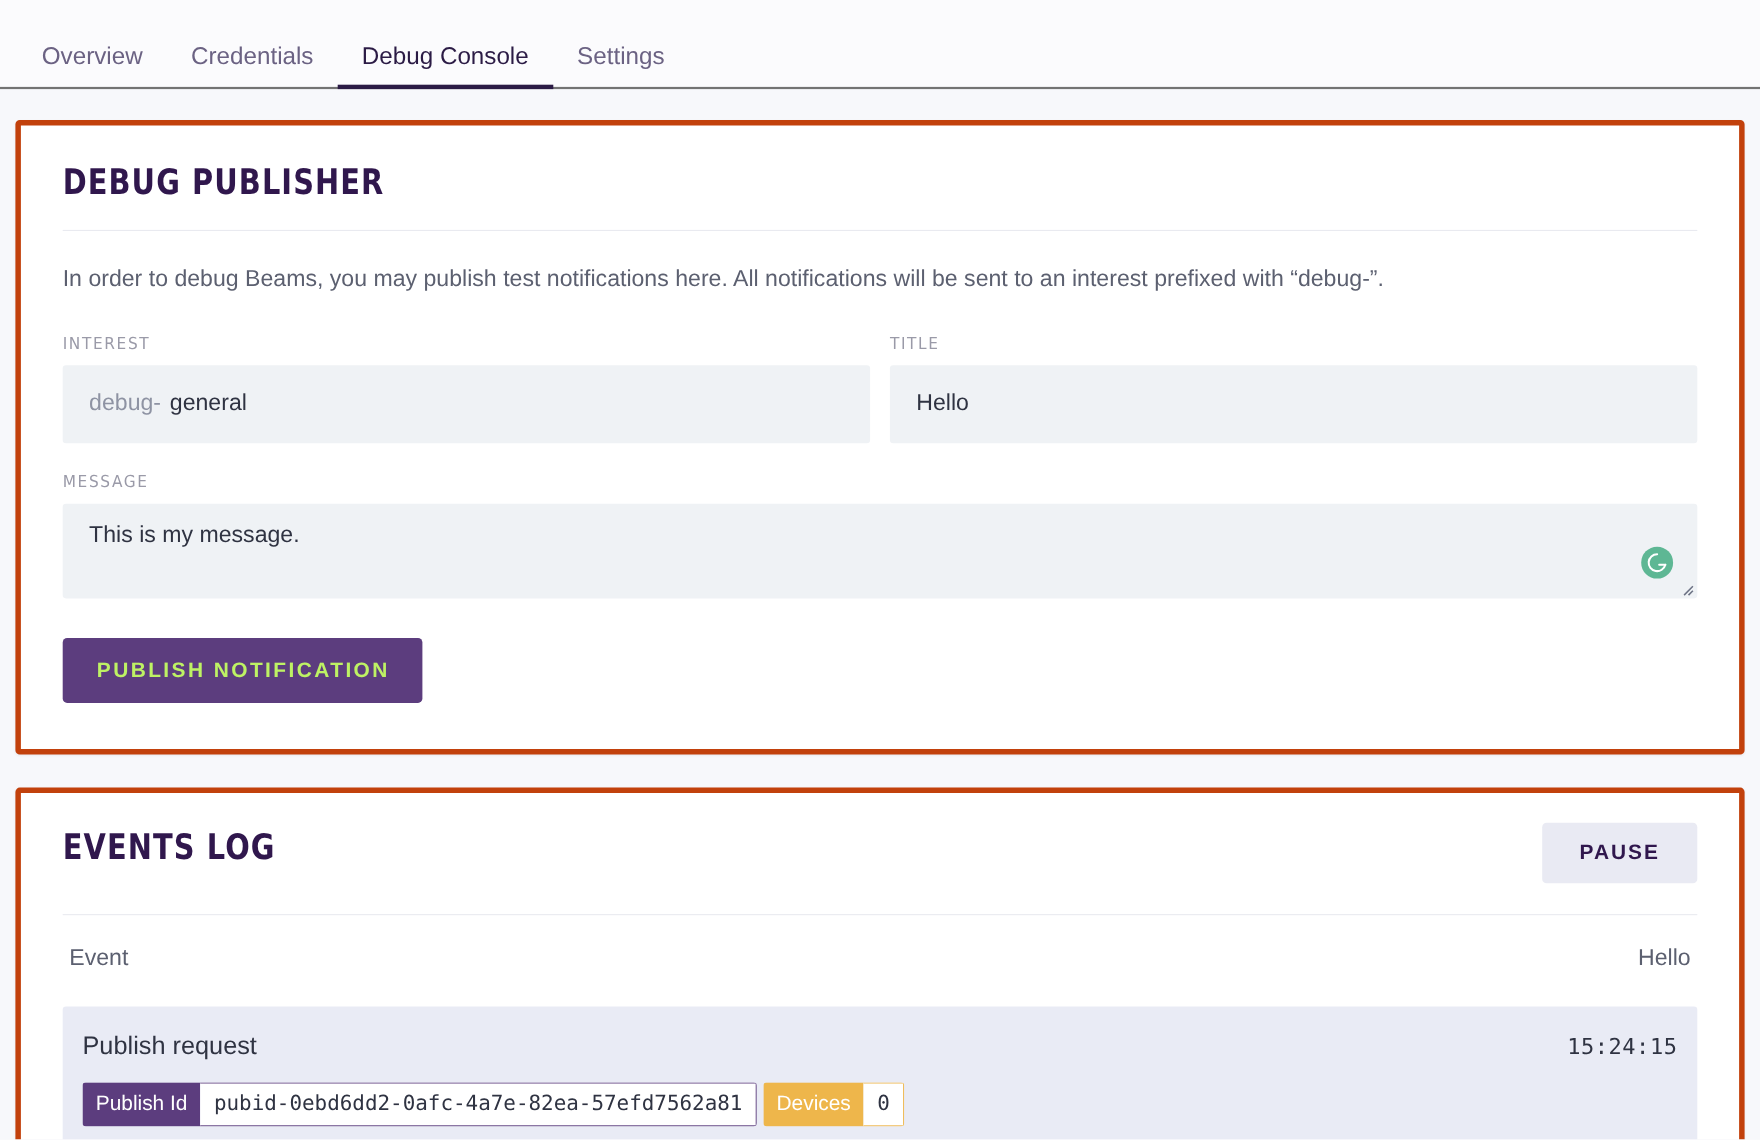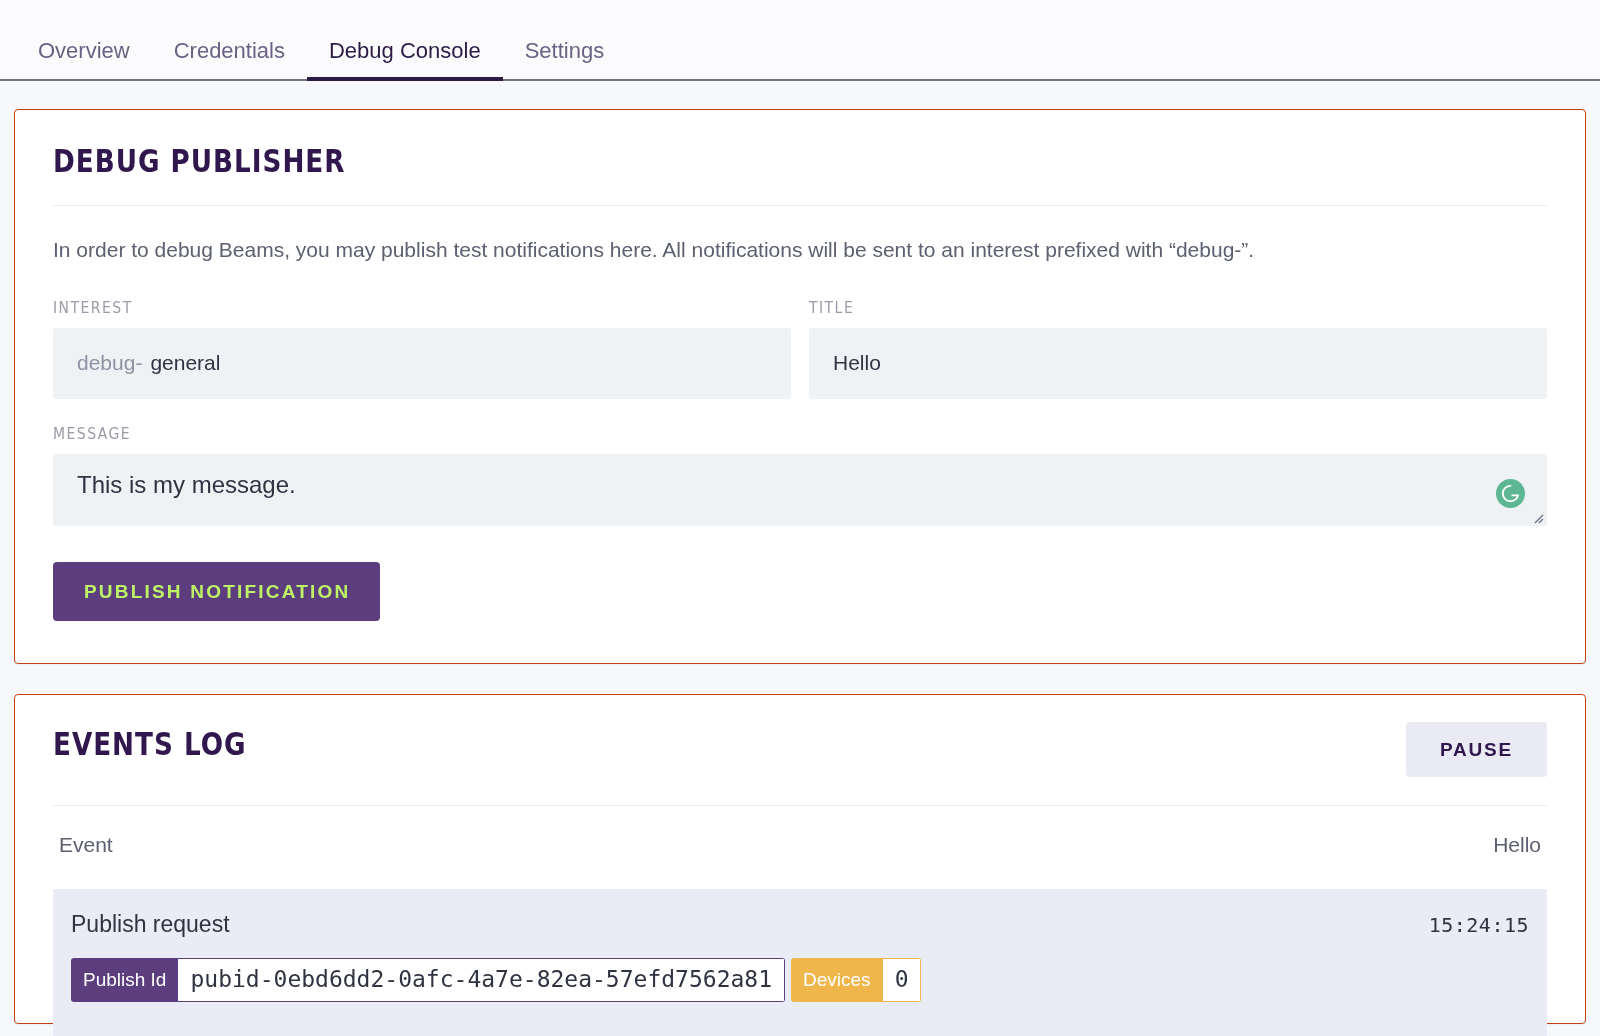--- a/index.html
+++ b/index.html
@@ -46,21 +46,21 @@
     position: absolute;
     left: 0; right: 0;
     bottom: -2px;
     height: 4px;
     background: #2b1b45;
   }
 
   
   .card {
     background: #ffffff;
-    border: 1px solid #c2410c;
+    border: 5px solid #c2410c;
     border-radius: 4px;
     box-shadow: 0 1px 2px rgba(30,30,60,0.05);
     margin: 0 14px;
   }
   .card-pub { margin-top: 28px; padding: 34px 38px 42px 38px; }
   .card-log { margin-top: 30px; padding: 32px 38px 0 38px; height: 330px; }
 
   .section-title {
     font-family: "DejaVu Sans", sans-serif;
     font-weight: bold;
@@ -117,23 +117,23 @@
     cursor: text;
   }
   .prefix { color: #8e93a3; margin-right: 8px; }
   .input-val { color: #2f3342; }
 
   .msg-wrap { margin-top: 26px; position: relative; }
   .textarea-box {
     background: #eff2f5;
     border: none;
     border-radius: 3px;
-    height: 72px;
+    height: 86px;
     padding: 17px 24px;
-    font-size: 24px;
+    font-size: 21px;
     color: #2f3342;
     position: relative;
     cursor: text;
   }
   .grammarly {
     position: absolute;
     right: 22px;
     bottom: 18px;
     width: 29px;
     height: 29px;
@@ -249,21 +249,21 @@
     display: flex;
     align-items: center;
   }
   .badge-val {
     padding: 9px 12px 10px 12px;
     display: flex;
     align-items: center;
     background: #ffffff;
     color: #2f3342;
     font-family: "DejaVu Sans Mono", monospace;
-    font-size: 23px;
+    font-size: 19px;
   }
   .badge-pub .badge-key { background: #5c3d7e; }
   .badge-pub .badge-val { border: 1px solid #5c3d7e; border-left: none; }
   .badge-dev .badge-key { background: #eeb64b; }
   .badge-dev .badge-val { border: 1px solid #eeb64b; border-left: none; }
 </style>
 </head>
 <body>
 
 <div class="page">

